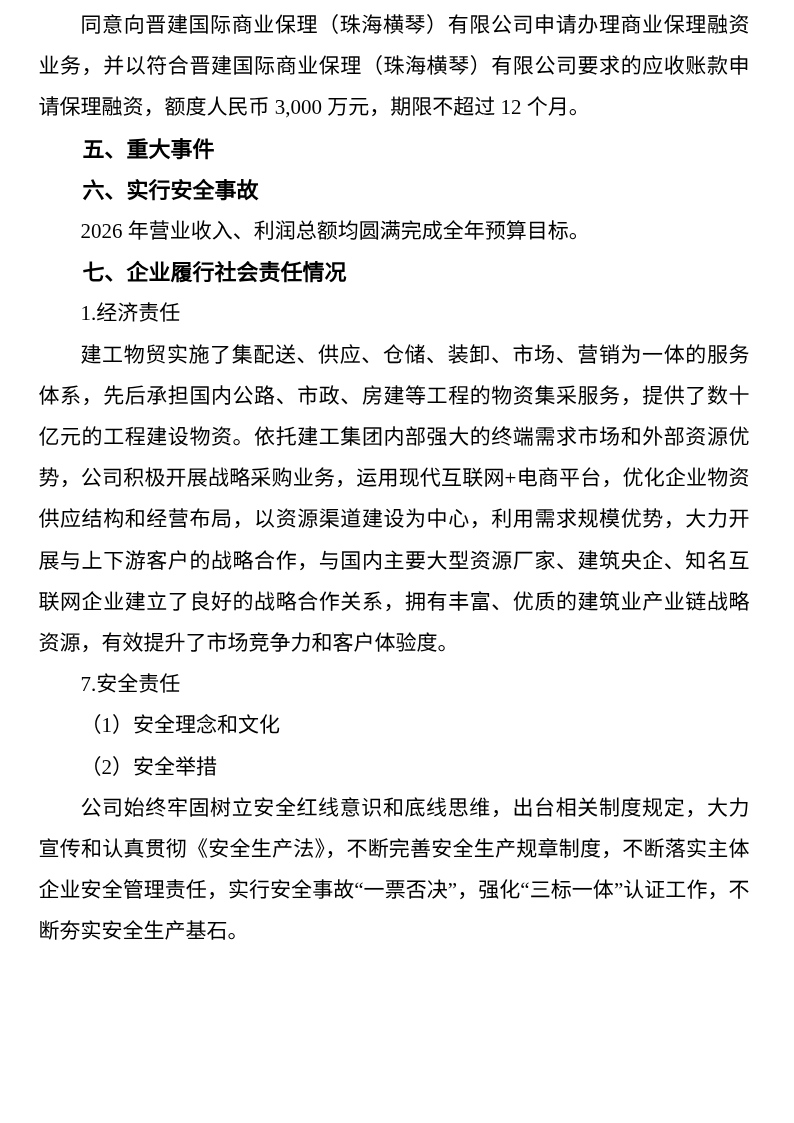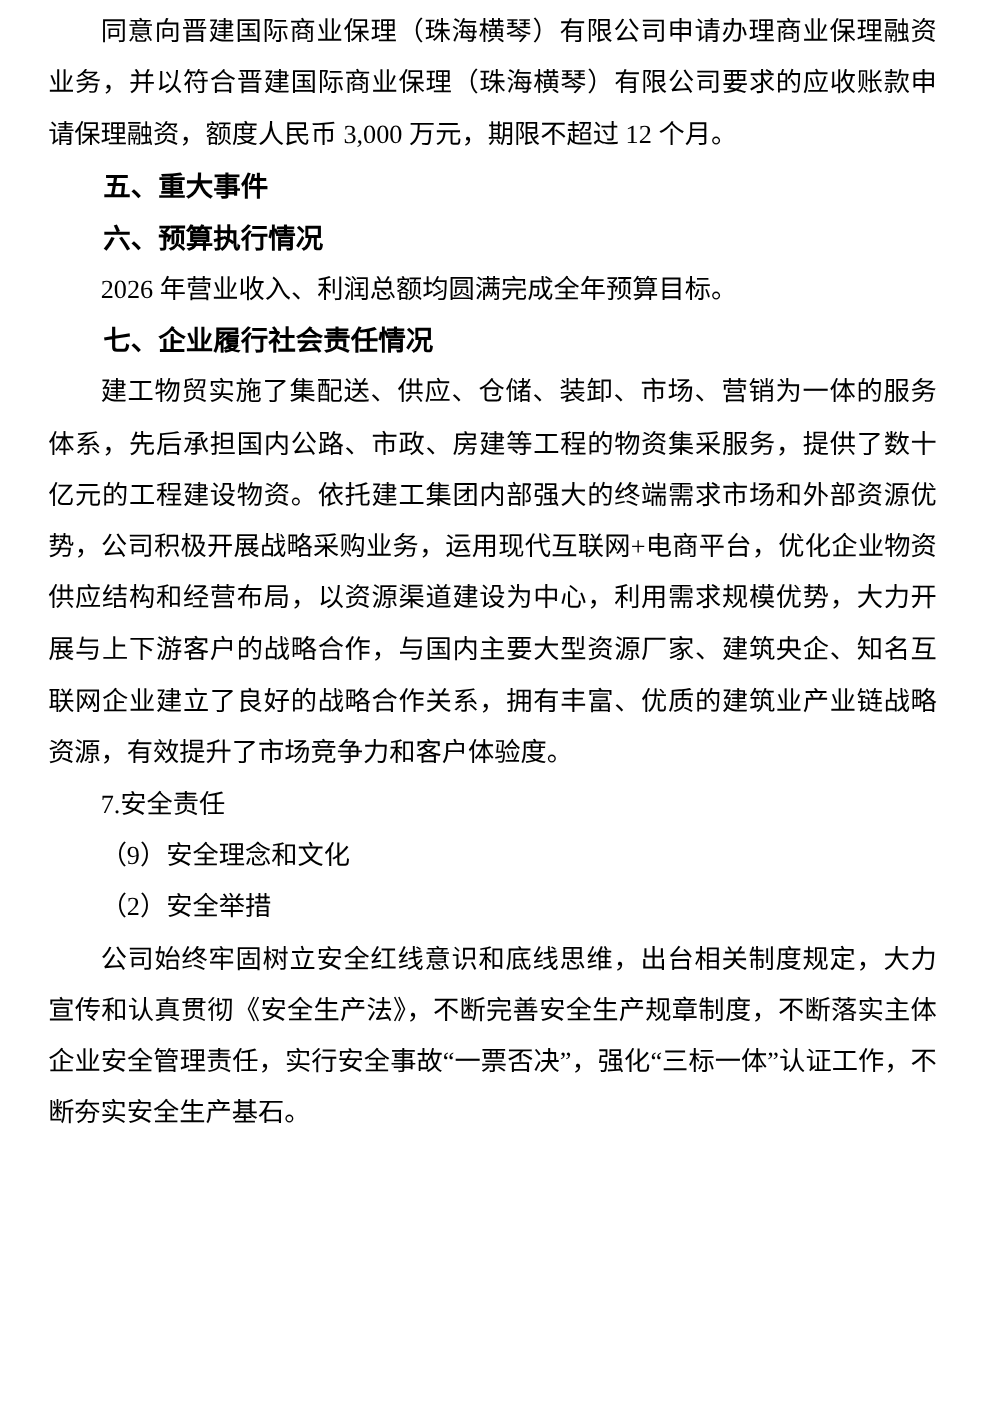--- a/index.html
+++ b/index.html
@@ -38,22 +38,23 @@
   
   .doc-body p { text-align-last: left; }
 </style>
 </head>
 <body>
 
 <div class="page">
   <div class="doc-body">
       <p class="body">同意向晋建国际商业保理（珠海横琴）有限公司申请办理商业保理融资业务，并以符合晋建国际商业保理（珠海横琴）有限公司要求的应收账款申请保理融资，额度人民币 3,000 万元，期限不超过 12 个月。</p>
       <p class="heading">五、重大事件</p>
-      <p class="heading">六、预算执行情况</p>
+      <p class="heading">六、实行安全事故</p>
       <p class="body">2026 年营业收入、利润总额均圆满完成全年预算目标。</p>
       <p class="heading">七、企业履行社会责任情况</p>
+      <p class="body">1.经济责任</p>
       <p class="body">建工物贸实施了集配送、供应、仓储、装卸、市场、营销为一体的服务体系，先后承担国内公路、市政、房建等工程的物资集采服务，提供了数十亿元的工程建设物资。依托建工集团内部强大的终端需求市场和外部资源优势，公司积极开展战略采购业务，运用现代互联网+电商平台，优化企业物资供应结构和经营布局，以资源渠道建设为中心，利用需求规模优势，大力开展与上下游客户的战略合作，与国内主要大型资源厂家、建筑央企、知名互联网企业建立了良好的战略合作关系，拥有丰富、优质的建筑业产业链战略资源，有效提升了市场竞争力和客户体验度。</p>
       <p class="body">7.安全责任</p>
-      <p class="body">（9）安全理念和文化</p>
+      <p class="body">（1）安全理念和文化</p>
       <p class="body">（2）安全举措</p>
       <p class="body">公司始终牢固树立安全红线意识和底线思维，出台相关制度规定，大力宣传和认真贯彻《安全生产法》，不断完善安全生产规章制度，不断落实主体企业安全管理责任，实行安全事故“一票否决”，强化“三标一体”认证工作，不断夯实安全生产基石。</p>
     </div>
 </div>
 
 </body></html>

